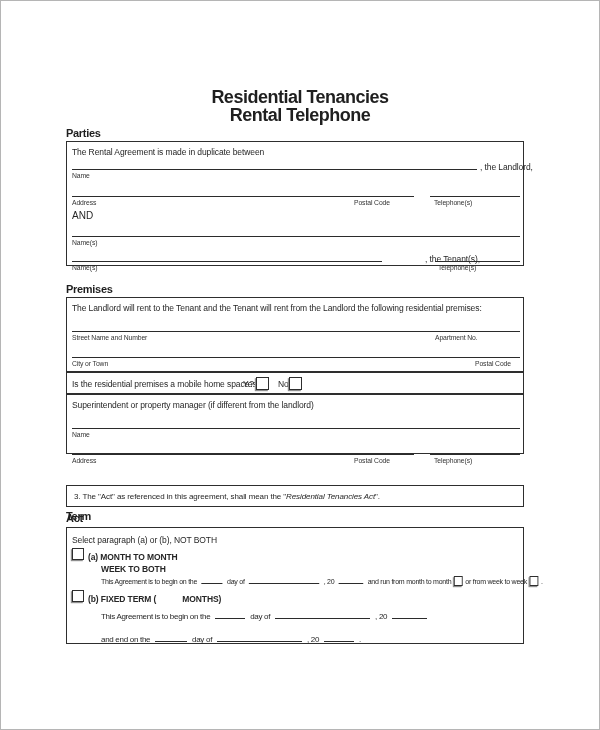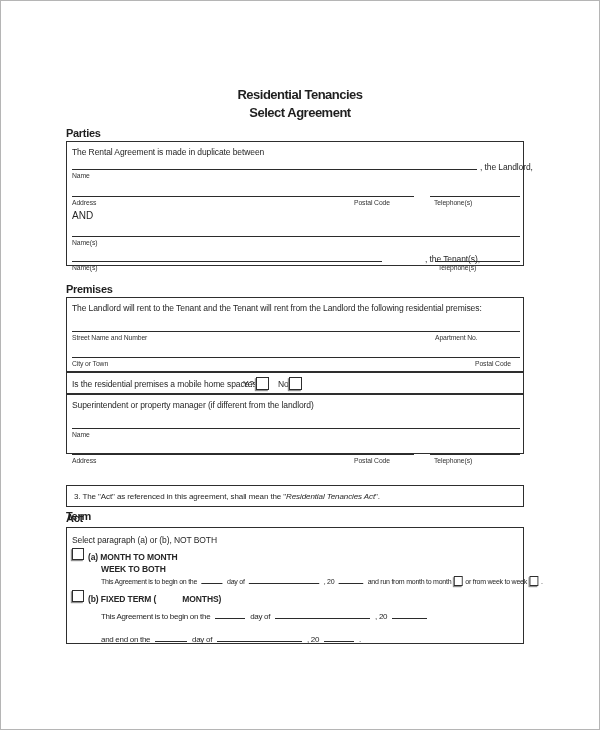--- a/index.html
+++ b/index.html
@@ -3,21 +3,21 @@
 <meta charset="utf-8">
 <style>
   html,body { margin:0; padding:0; background:#fff; }
   .page {
     position:relative; width:600px; height:730px; background:#fff;
     border:1px solid #b5b5b5; box-sizing:border-box;
     font-family:"Liberation Sans", sans-serif; color:#262626;
     overflow:hidden;
   }
   .title { position:absolute; left:0; width:100%; text-align:center;
-    font-size:13px; font-weight:bold; letter-spacing:-0.5px; color:#1f1f1f; }
+    font-size:18px; font-weight:bold; letter-spacing:-0.5px; color:#1f1f1f; }
   .sec-h { position:absolute; font-size:11px; font-weight:bold; letter-spacing:-0.3px; color:#1f1f1f; }
   .fbox { position:absolute; left:65px; width:458px; border:1px solid #2e2e2e; background:#fff; box-sizing:border-box; }
   .txt  { position:absolute; font-size:8.5px; letter-spacing:-0.1px; white-space:nowrap; }
   .lbl  { position:absolute; font-size:6.8px; letter-spacing:-0.1px; white-space:nowrap; color:#333; }
   .rule { position:absolute; height:0; border-bottom:1px solid #2b2b2b; }
   .cb   { position:absolute; background:#fff; border:1px solid #2e2e2e; box-shadow:-1.2px 1.2px 0 #8f8f8f; box-sizing:border-box; }
   .cbi  { display:inline-block; width:10px; height:10px; background:#fff; border:1px solid #2e2e2e;
           box-shadow:-1.2px 1.2px 0 #8f8f8f; vertical-align:-2px; box-sizing:border-box; margin:0 1px; }
   .blank{ display:inline-block; border-bottom:1px solid #2b2b2b; height:8px; margin:0 3px; }
   .gap  { display:inline-block; height:1px; }
@@ -25,21 +25,21 @@
   .squeeze  { transform:scaleX(0.88); transform-origin:0 50%; }
   .bold { font-weight:bold; }
   .ital { font-style:italic; }
 </style>
 </head>
 <body>
 
 <div class="page">
 
   <div class="title" style="top:86px;">Residential Tenancies</div>
-  <div class="title" style="top:104px;">Select Agreement</div>
+  <div class="title" style="top:104px;">Rental Telephone</div>
 
   <div class="sec-h" style="left:65px; top:126px;">Parties</div>
 
   <div class="fbox" style="top:140px; height:125px;">
     <div class="txt" style="left:5px; top:5px;">The Rental Agreement is made in duplicate between</div>
 
     <div class="rule" style="left:5px; top:27px; width:405px;"></div>
     <div class="txt" style="left:413px; top:20px;">, the Landlord,</div>
     <div class="lbl" style="left:5px; top:30px;">Name</div>
 

